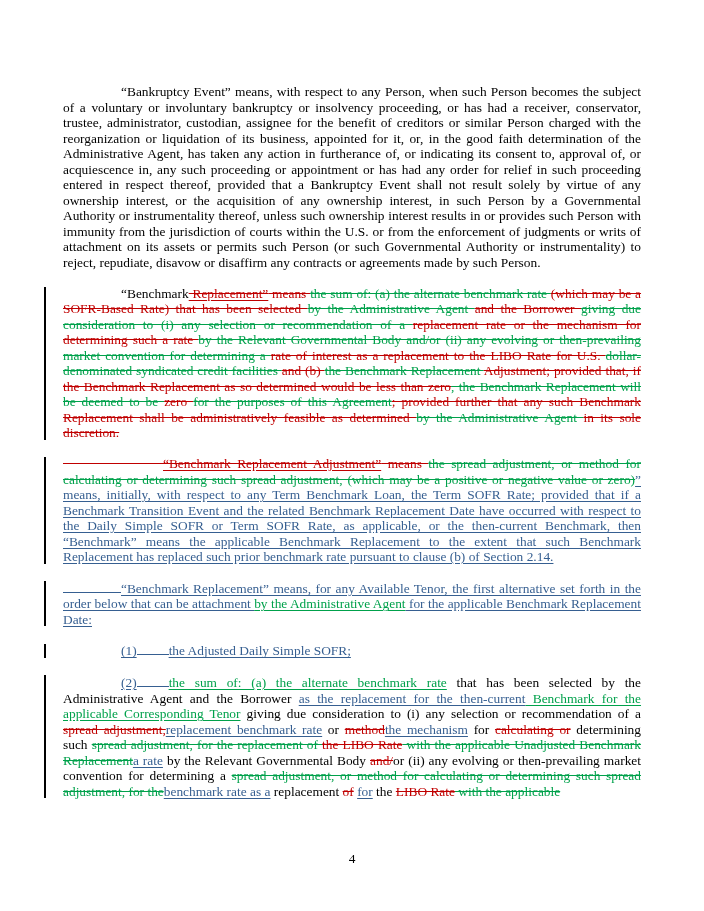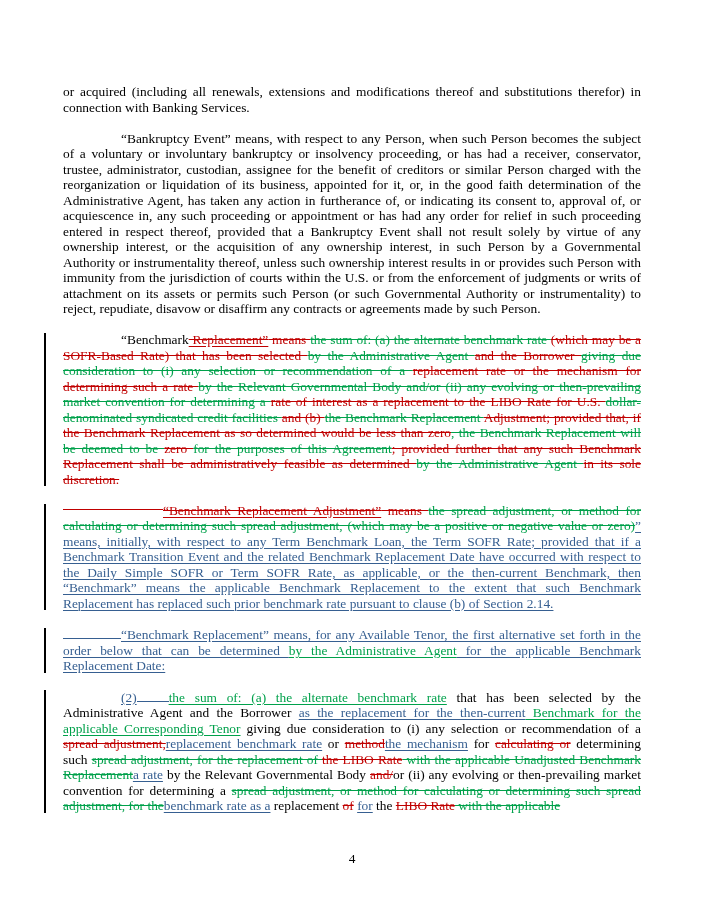--- a/index.html
+++ b/index.html
@@ -25,43 +25,44 @@
   .run-butab  { display:inline-block; width:58px; height:0.95em; background:linear-gradient(var(--blue) 0 0) 0 100%/100% 1px no-repeat; }
   .run-butab2 { display:inline-block; width:32px; height:0.95em; background:linear-gradient(var(--blue) 0 0) 0 100%/100% 1px no-repeat; }
   .page-number { position:absolute; left:0; right:0; top:851px; text-align:center; color:#000; }
 </style>
 </head>
 <body>
 
 <div class="page">
   <div class="content">
 
-    <div class="para">
-      <span class="runs"><span class="run-n">or acquired (including all renewals, extensions and modifications thereof and substitutions therefor) in connection with Banking Services.</span></span>
-    </div>
 
     <div class="para">
       <span class="runs"><span class="run-tab"></span><span class="run-n">“</span><span class="run-u">Bankruptcy Event</span><span class="run-n">” means, with respect to any Person, when such Person becomes the subject of a voluntary or involuntary bankruptcy or insolvency proceeding, or has had a receiver, conservator, trustee, administrator, custodian, assignee for the benefit of creditors or similar Person charged with the reorganization or liquidation of its business, appointed for it, or, in the good faith determination of the Administrative Agent, has taken any action in furtherance of, or indicating its consent to, approval of, or acquiescence in, any such proceeding or appointment or has had any order for relief in such proceeding entered in respect thereof, provided that a Bankruptcy Event shall not result solely by virtue of any ownership interest, or the acquisition of any ownership interest, in such Person by a Governmental Authority or instrumentality thereof, unless such ownership interest results in or provides such Person with immunity from the jurisdiction of courts within the U.S. or from the enforcement of judgments or writs of attachment on its assets or permits such Person (or such Governmental Authority or instrumentality) to reject, repudiate, disavow or disaffirm any contracts or agreements made by such Person.</span></span>
     </div>
 
     <div class="para changed">
       <div class="change-bar"></div>
       <span class="runs"><span class="run-tab"></span><span class="run-n">“</span><span class="run-u">Benchmark</span><span class="run-rsu"> Replacement”</span><span class="run-rs"> means </span><span class="run-gs">the sum of: (a) the alternate benchmark rate </span><span class="run-rs">(which may be a SOFR-Based Rate) that has been selected </span><span class="run-gs">by the Administrative Agent </span><span class="run-rs">and the Borrower </span><span class="run-gs">giving due consideration to (i) any selection or recommendation of a </span><span class="run-rs">replacement rate or the mechanism for determining such a rate </span><span class="run-gs">by the Relevant Governmental Body and/or (ii) any evolving or then-prevailing market convention for determining a </span><span class="run-rs">rate of interest as a replacement to the LIBO Rate for U.S. </span><span class="run-gs">dollar-denominated syndicated credit facilities </span><span class="run-rs">and (b) </span><span class="run-gs">the Benchmark Replacement </span><span class="run-rs">Adjustment; provided that, if the Benchmark Replacement as so determined would be less than zero</span><span class="run-gs">, the Benchmark Replacement will be deemed to be </span><span class="run-rs">zero </span><span class="run-gs">for the purposes of this Agreement</span><span class="run-rs">; provided further that any such Benchmark Replacement shall be administratively feasible as determined </span><span class="run-gs">by the Administrative Agent </span><span class="run-rs">in its sole discretion.</span></span>
     </div>
 
     <div class="para changed">
       <div class="change-bar"></div>
       <span class="runs"><span class="run-rtab"></span><span class="run-rsu">“Benchmark Replacement Adjustment”</span><span class="run-rs"> means </span><span class="run-gs">the spread adjustment, or method for calculating or determining such spread adjustment, (which may be a positive or negative value or zero)</span><span class="run-bu">” means, initially, with respect to any Term Benchmark Loan, the Term SOFR Rate; provided that if a Benchmark Transition Event and the related Benchmark Replacement Date have occurred with respect to the Daily Simple SOFR or Term SOFR Rate, as applicable, or the then-current Benchmark, then “Benchmark” means the applicable Benchmark Replacement to the extent that such Benchmark Replacement has replaced such prior benchmark rate pursuant to clause (b) of Section 2.14.</span></span>
     </div>
 
     <div class="para changed">
       <div class="change-bar"></div>
-      <span class="runs"><span class="run-butab"></span><span class="run-bu">“Benchmark Replacement” means, for any Available Tenor, the first alternative set forth in the order below that can be determined </span><span class="run-gu">by the Administrative Agent</span><span class="run-bu"> for the applicable Benchmark Replacement Date:</span></span>
+      <span class="runs"><span class="run-butab"></span><span class="run-bu">“Benchmark Replacement” means, for any Available Tenor, the first alternative set forth in the order below that can be attachment </span><span class="run-gu">by the Administrative Agent</span><span class="run-bu"> for the applicable Benchmark Replacement Date:</span></span>
     </div>
 
+    <div class="para changed">
+      <div class="change-bar"></div>
+      <span class="runs"><span class="run-tab"></span><span class="run-bu">(1)</span><span class="run-butab2"></span><span class="run-bu">the Adjusted Daily Simple SOFR;</span></span>
+    </div>
 
     <div class="para changed last">
       <div class="change-bar"></div>
       <span class="runs"><span class="run-tab"></span><span class="run-bu">(2)</span><span class="run-butab2"></span><span class="run-gu">the sum of: (a) the alternate benchmark rate</span><span class="run-n"> that has been selected by the Administrative Agent and the Borrower </span><span class="run-bu">as the replacement for the then-current</span><span class="run-gu"> Benchmark for the applicable Corresponding Tenor</span><span class="run-n"> giving due consideration to (i) any selection or recommendation of a </span><span class="run-rs">spread adjustment,</span><span class="run-bu">replacement benchmark rate</span><span class="run-n"> or </span><span class="run-rs">method</span><span class="run-bu">the mechanism</span><span class="run-n"> for </span><span class="run-rs">calculating or</span><span class="run-n"> determining such </span><span class="run-gs">spread adjustment, for the replacement of </span><span class="run-rs">the LIBO Rate</span><span class="run-gs"> with the applicable Unadjusted Benchmark Replacement</span><span class="run-bu">a rate</span><span class="run-n"> by the Relevant Governmental Body </span><span class="run-rs">and/</span><span class="run-n">or (ii) any evolving or then-prevailing market convention for determining a </span><span class="run-gs">spread adjustment, or method for calculating or determining such spread adjustment, for the</span><span class="run-bu">benchmark rate  as a</span><span class="run-n"> replacement </span><span class="run-rs">of</span><span class="run-n"> </span><span class="run-bu">for</span><span class="run-n"> the </span><span class="run-rs">LIBO Rate</span><span class="run-gs"> with the applicable</span></span>
     </div>
 
   </div>
 
   <div class="page-number">4</div>
 </div>

